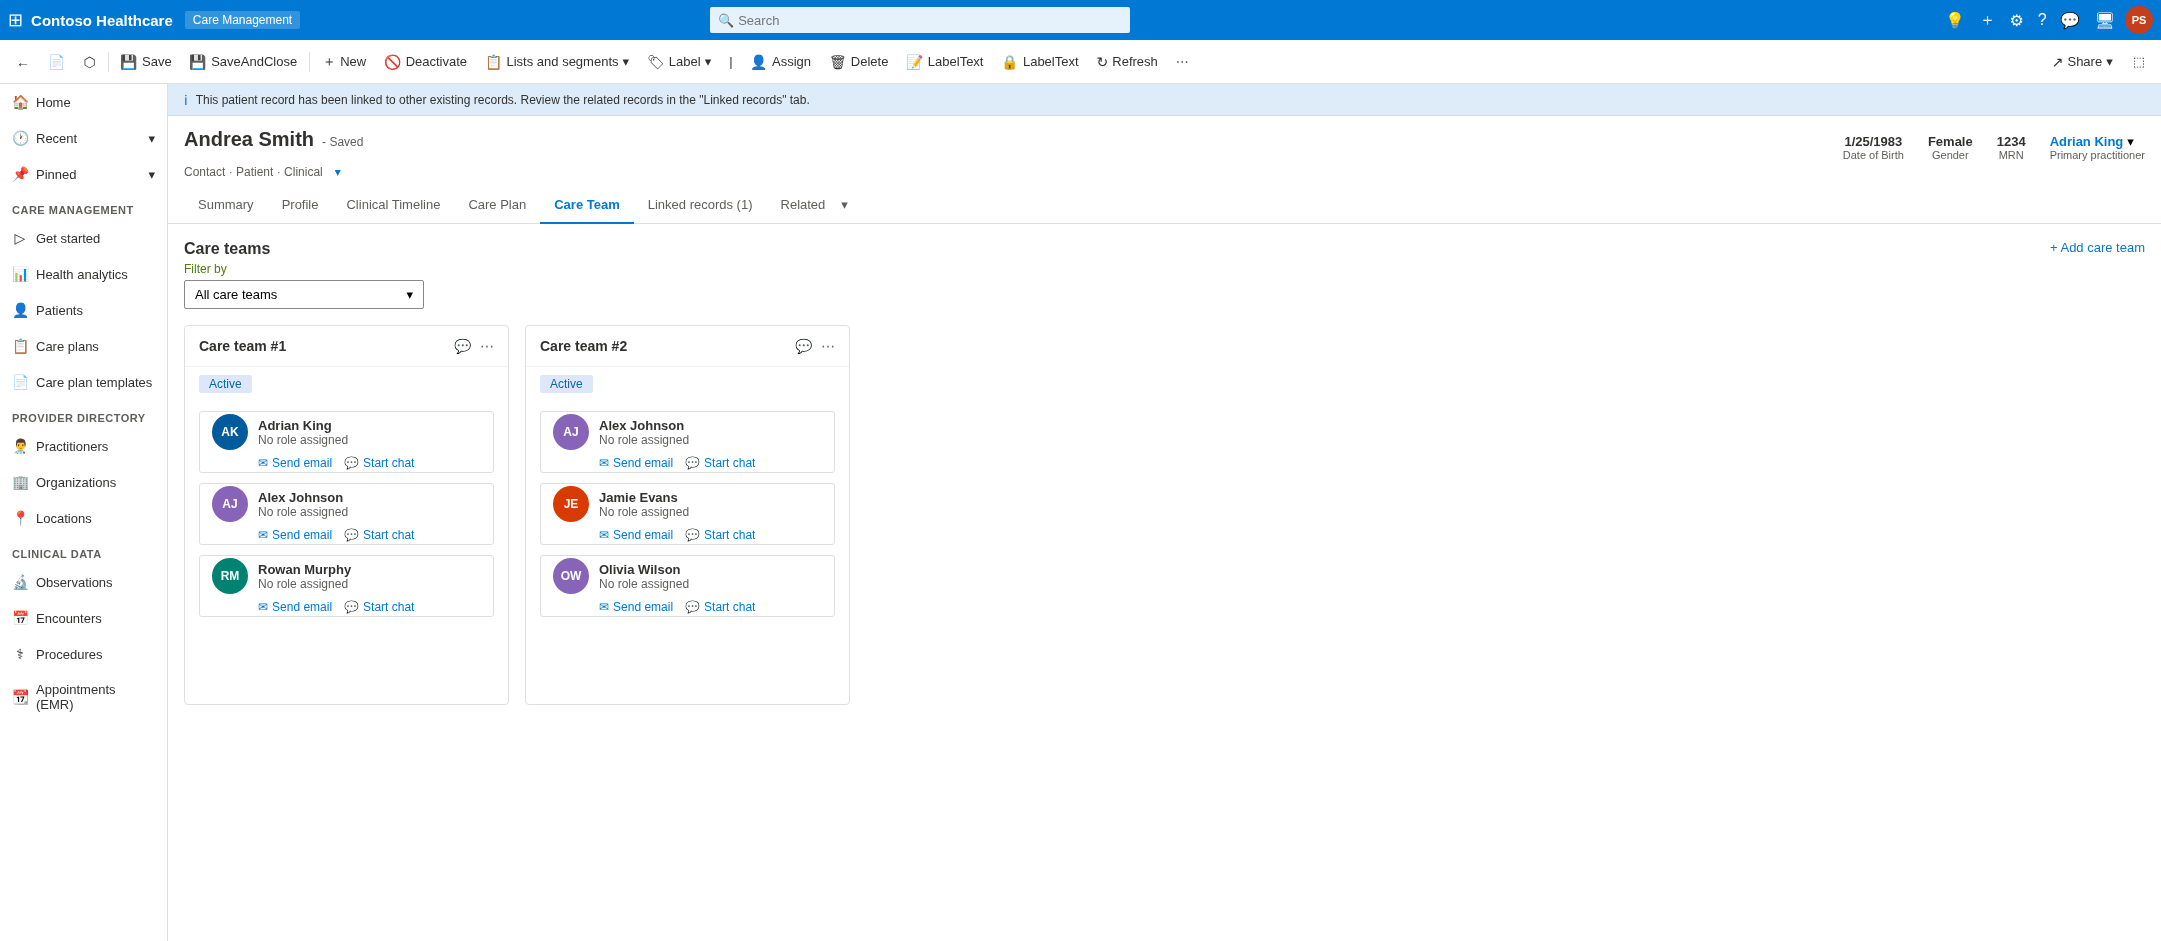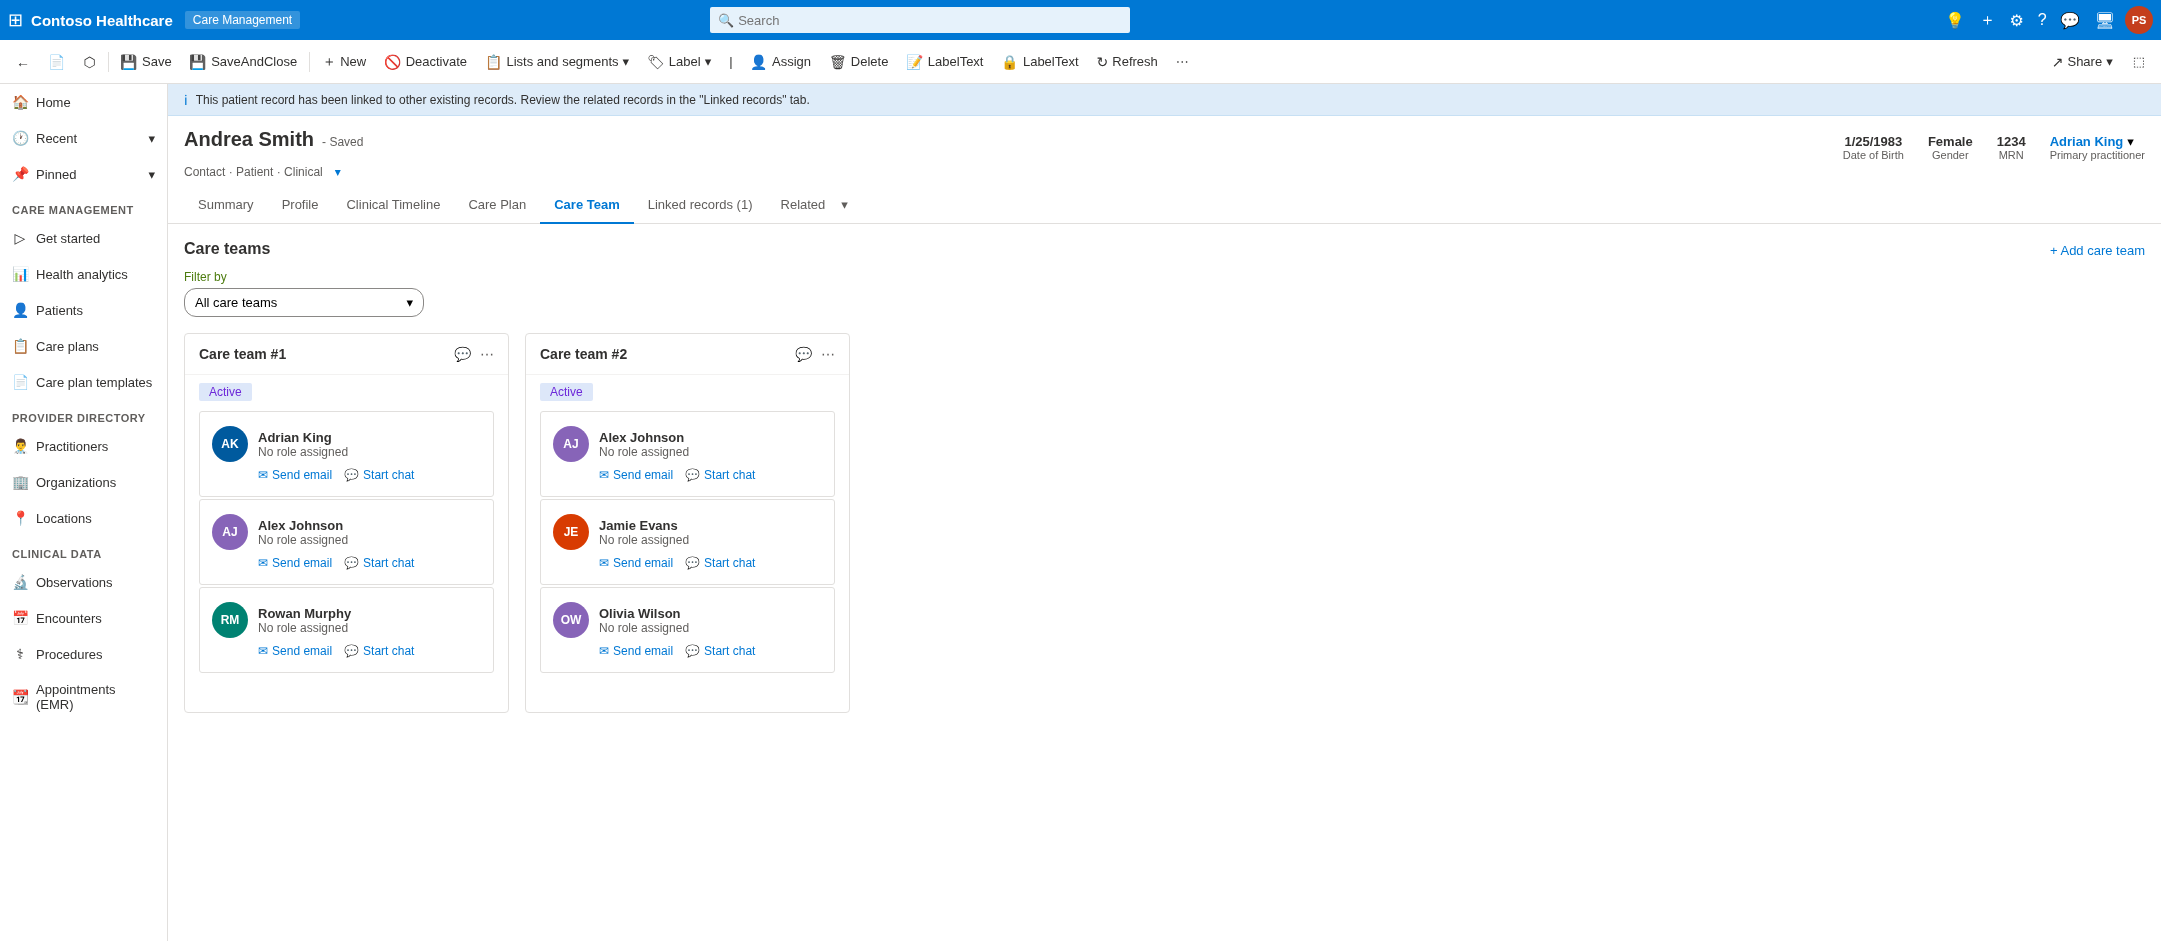--- a/index.html
+++ b/index.html
@@ -227,23 +227,23 @@
       font-weight: 600;
     }
 
     
     .care-content {
       padding: 16px;
       flex: 1;
     }
     .care-teams-header {
       display: flex;
-      align-items: flex-end;
+      align-items: flex-start;
       justify-content: space-between;
-      margin-bottom: 12px;
+      margin-bottom: 4px;
     }
     .care-teams-title {
       font-size: 16px;
       font-weight: 600;
       color: #323130;
     }
     .add-care-team-btn {
       display: flex;
       align-items: center;
       gap: 4px;
@@ -258,21 +258,21 @@
     }
     .filter-label {
       font-size: 12px;
       color: #4d7c0f;
       margin-bottom: 4px;
     }
     .filter-dropdown {
       width: 240px;
       padding: 6px 10px;
       border: 1px solid #8a8886;
-      border-radius: 12px;
+      border-radius: 2px;
       background: white;
       font-size: 13px;
       cursor: pointer;
       display: flex;
       align-items: center;
       justify-content: space-between;
     }
 
     
     .care-teams-grid {
@@ -303,31 +303,31 @@
     .card-header-icons {
       display: flex;
       gap: 8px;
       align-items: center;
     }
     .card-icon { cursor: pointer; color: #605e5c; font-size: 14px; }
     .status-badge {
       display: inline-block;
       padding: 2px 10px;
       background: #dde7f9;
-      color: #6d28d9;
+      color: #0369a1;
       border-radius: 2px;
       font-size: 12px;
       font-weight: 500;
       margin: 8px 14px;
     }
     .member-card {
       border: 1px solid #e1dfdd;
       border-radius: 3px;
-      margin: 2px 14px;
-      padding: 14px 12px;
+      margin: 10px 14px;
+      padding: 2px 12px;
     }
     .member-info {
       display: flex;
       align-items: center;
       gap: 10px;
     }
     .member-avatar {
       width: 36px;
       height: 36px;
       border-radius: 50%;

